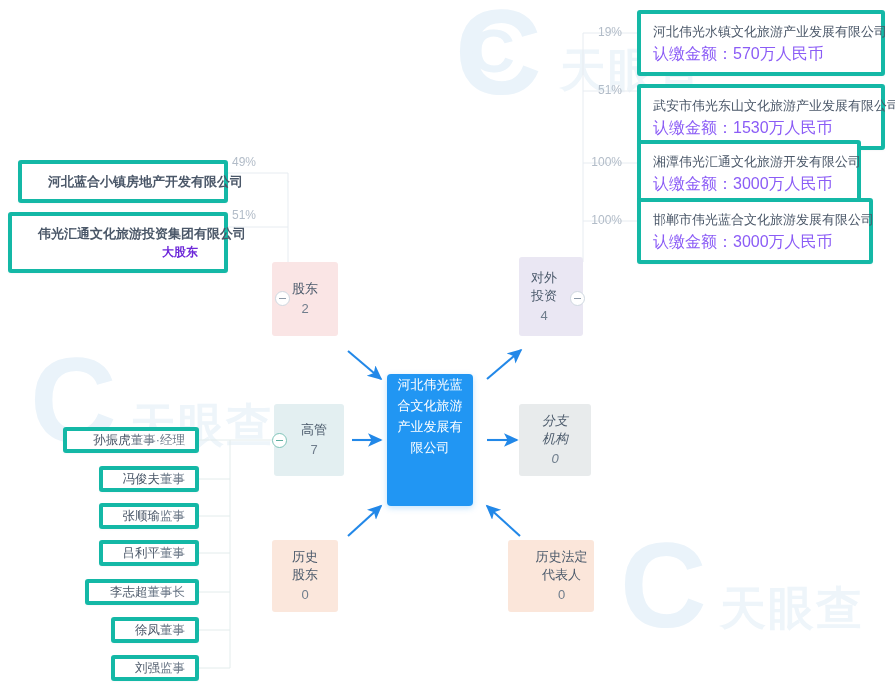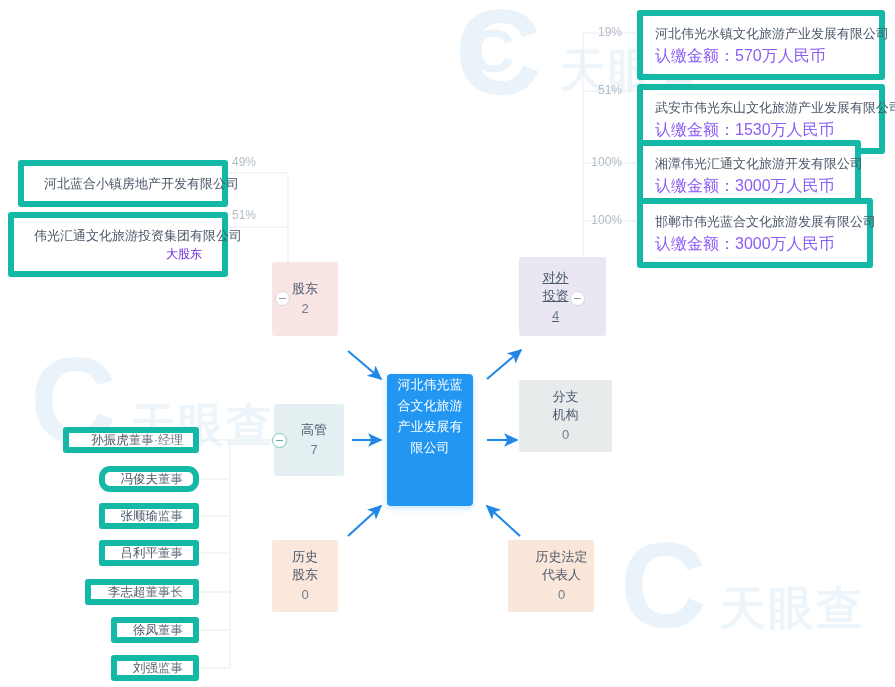--- a/index.html
+++ b/index.html
@@ -51,21 +51,21 @@
     width: 895px;
     height: 687px;
     pointer-events: none;
   }
 
   
   .card {
     position: absolute;
     box-sizing: border-box;
     background: #ffffff;
-    border: 6px solid #14b8a6;
+    border: 4px solid #14b8a6;
     border-radius: 3px;
     box-shadow: 0 1px 2px rgba(120, 140, 160, .06);
   }
 
   
   .inv {
     padding: 9px 12px 10px 12px;
   }
   .inv .nm {
     font-size: 13px;
@@ -85,21 +85,22 @@
   .pct {
     position: absolute;
     font-size: 12px;
     color: #b2bcc8;
     text-align: right;
     white-space: nowrap;
   }
 
   
   .sh {
-    padding: 8px 20px;
+    padding: 8px 26px;
+    font-weight: bold;
   }
   .sh .nm {
     font-size: 13px;
     color: #4a5768;
     line-height: 19px;
     white-space: nowrap;
   }
   .sh .badge {
     display: block;
     text-align: right;
@@ -288,21 +289,21 @@
   <div class="card sh" style="left:8px; top:212px; width:220px;">
     <div class="nm">伟光汇通文化旅游投资集团有限公司</div>
     <div class="badge">大股东</div>
   </div>
   <div class="pct" style="left:232px; top:208px; width:40px; text-align:left;">51%</div>
 
   <div class="card exe" style="left:63px; top:427px; width:136px;">
     <span class="pn">孙振虎</span>
     <span class="pt">董事·经理</span>
   </div>
-  <div class="card exe" style="left:99px; top:466px; width:100px;border-radius:11px;">
+  <div class="card exe" style="left:99px; top:466px; width:100px;">
     <span class="pn">冯俊夫</span>
     <span class="pt">董事</span>
   </div>
   <div class="card exe" style="left:99px; top:503px; width:100px;">
     <span class="pn">张顺瑜</span>
     <span class="pt">监事</span>
   </div>
   <div class="card exe" style="left:99px; top:540px; width:100px;">
     <span class="pn">吕利平</span>
     <span class="pt">董事</span>
@@ -321,38 +322,38 @@
   </div>
 
   <div class="cat cat-pink" style="left:272px; top:262px; width:66px; height:74px;">
     <div>
       <span class="lbl">股东</span>
       <span class="cnt">2</span>
     </div>
   </div>
   <div class="minus" style="left:275px; top:291px;"></div>
 
-  <div class="cat cat-purple" style="left:519px; top:257px; width:87px; height:79px;text-decoration:underline;">
+  <div class="cat cat-purple" style="left:519px; top:257px; width:64px; height:79px;">
     <div style="padding-right:14px;">
       <span class="lbl">对外</span><br>
       <span class="lbl">投资</span>
       <span class="cnt">4</span>
     </div>
   </div>
   <div class="minus" style="left:570px; top:291px;"></div>
 
   <div class="cat cat-teal" style="left:274px; top:404px; width:70px; height:72px;">
     <div style="padding-left:10px;">
       <span class="lbl">高管</span>
       <span class="cnt">7</span>
     </div>
   </div>
   <div class="minus minus-teal" style="left:272px; top:433px;"></div>
 
-  <div class="cat cat-gray" style="left:519px; top:380px; width:93px; height:72px;">
+  <div class="cat cat-gray" style="left:519px; top:404px; width:72px; height:72px;font-style:italic;">
     <div>
       <span class="lbl">分支</span><br>
       <span class="lbl">机构</span>
       <span class="cnt">0</span>
     </div>
   </div>
 
   <div class="cat cat-peach" style="left:272px; top:540px; width:66px; height:72px;">
     <div>
       <span class="lbl">历史</span><br>

